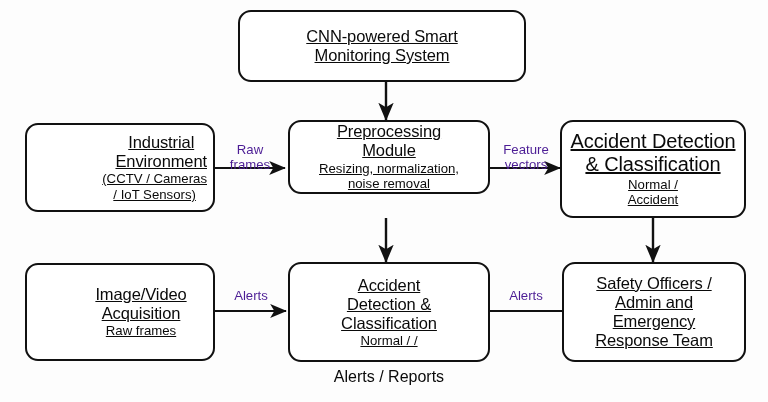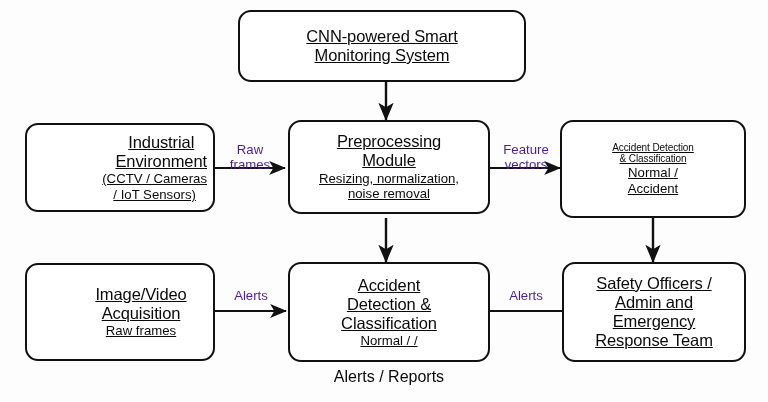--- a/index.html
+++ b/index.html
@@ -34,21 +34,21 @@
     font-size: 16.5px;
     line-height: 1.16;
     letter-spacing: -0.1px;
     white-space: pre-line;
   }
   .node .sub {
     font-size: 13.2px;
     line-height: 1.18;
     white-space: pre-line;
   }
-  .node.small .title { font-size: 10px; }
+  .node.small .title { font-size: 20px; }
 
   
   .edge-label {
     position: absolute;
     font-size: 13.2px;
     line-height: 1.15;
     color: #4c1d95;
     text-align: center;
     white-space: pre-line;
     background: transparent;
@@ -100,21 +100,21 @@
 Monitoring System</div>
   </div>
 
   <div class="node" style="left:25px; top:123px; width:190px; height:89px;align-items:flex-end;">
     <div class="title">Industrial
 Environment</div>
     <div class="sub">(CCTV / Cameras
 / IoT Sensors)</div>
   </div>
 
-  <div class="node" style="left:288px; top:120px; width:202px; height:94px;">
+  <div class="node" style="left:288px; top:120px; width:202px; height:74px;">
     <div class="title">Preprocessing
 Module</div>
     <div class="sub">Resizing, normalization,
 noise removal</div>
   </div>
 
   <div class="node small" style="left:560px; top:120px; width:186px; height:98px;">
     <div class="title">Accident Detection
 &amp; Classification</div>
     <div class="sub">Normal /

